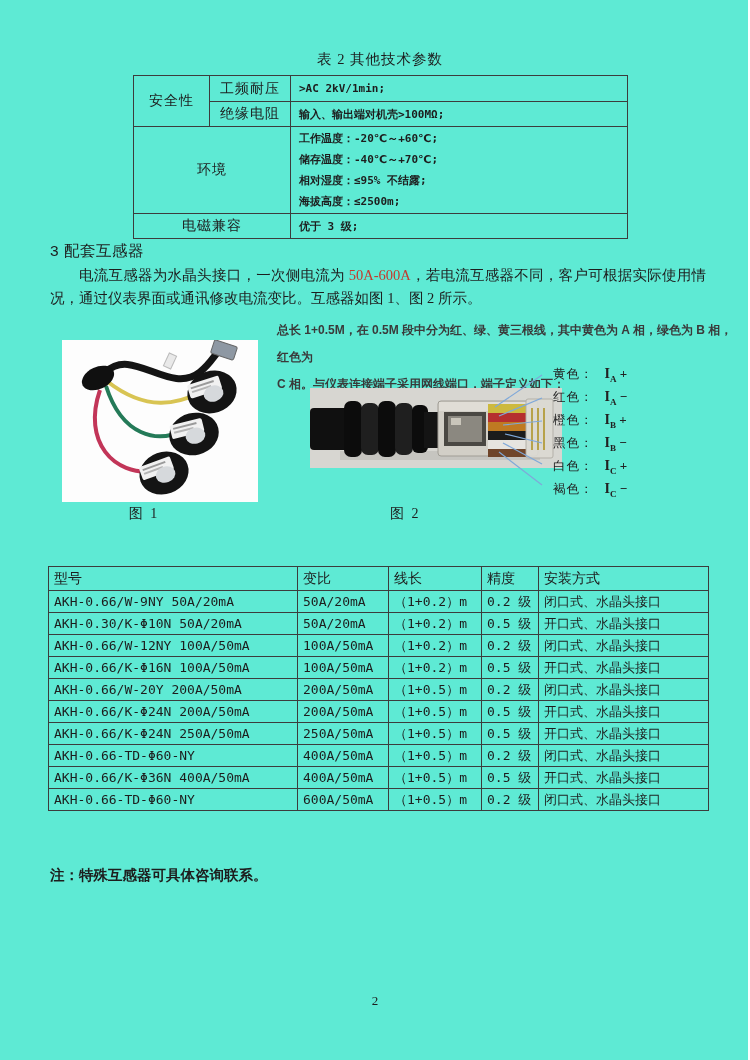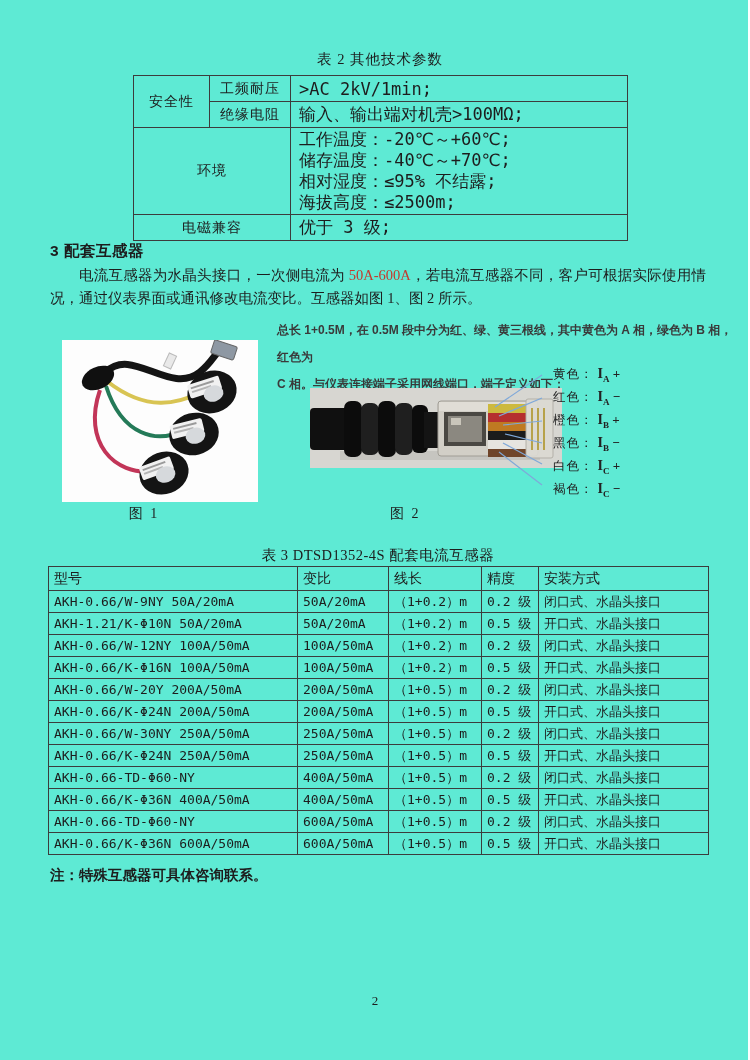--- a/index.html
+++ b/index.html
@@ -6,41 +6,41 @@
   .page{position:relative;width:748px;height:1060px;background:#5eead4;overflow:hidden;
         font-family:"Liberation Serif","DejaVu Serif",serif;color:#1d1d1d;}
   .abs{position:absolute;}
 
   
   .t2-title{left:133px;top:50px;width:494px;text-align:center;font-size:14.5px;letter-spacing:1px;}
   table{border-collapse:collapse;table-layout:fixed;}
   .t2{left:133px;top:75px;width:494px;font-size:14px;}
   .t2 td{border:1px solid #3c3c3c;padding:0;}
   .t2 .lbl{text-align:center;letter-spacing:1px;}
-  .t2 .val{padding:1px 8px;font-family:"DejaVu Sans Mono","DejaVu Sans",monospace;font-size:17px;}
+  .t2 .val{padding:1px 8px;font-family:"DejaVu Sans Mono","DejaVu Sans",monospace;font-size:11px;font-weight:bold;}
   .t2 .env-lines div{line-height:21px;}
 
   
-  .sec-head{left:50px;top:241px;font-size:15.5px;font-weight:bold;
+  .sec-head{left:50px;top:241px;font-size:15.5px;font-weight:normal;
             font-family:"Liberation Sans","DejaVu Sans",sans-serif;letter-spacing:.5px;}
   .para{left:50px;top:264px;width:656px;font-size:14.5px;line-height:23px;text-indent:2em;text-align:justify;}
 
   
   .fig-note{left:277px;top:317px;width:462px;font-family:"Liberation Sans","DejaVu Sans",sans-serif;
             font-size:12px;font-weight:600;color:#3a3a3a;line-height:27px;}
   .fig1{left:62px;top:340px;}
   .fig2{left:310px;top:388px;}
   .leaders{left:270px;top:360px;pointer-events:none;}
   .caption{font-size:14px;letter-spacing:2px;}
   .cap1{left:62px;top:505px;width:164px;text-align:center;}
   .cap2{left:390px;top:505px;width:80px;text-align:left;}
   .pins{left:544px;top:366px;}
   .pin-row{height:17px;margin-bottom:6px;white-space:nowrap;font-size:12.5px;color:#222;}
   .pin-color{letter-spacing:1px;margin-right:4px;margin-left:9px;}
-  .pin-sym{font-weight:bold;font-size:14px;font-family:"Liberation Serif",serif;}
+  .pin-sym{font-weight:bold;font-size:14px;font-family:"Liberation Serif",serif;margin-left:7px;}
   .pin-sym sub{font-size:9px;font-weight:bold;}
   .pin-sign{font-weight:bold;font-size:13px;}
 
   
   .t3-title{left:48px;top:546px;width:660px;text-align:center;font-size:14.5px;letter-spacing:.5px;}
   .t3{left:48px;top:566px;width:660px;font-size:13px;
       font-family:"DejaVu Sans Mono","DejaVu Sans",monospace;}
   .t3 th,.t3 td{border:1px solid #3c3c3c;padding:0 5px;text-align:left;white-space:nowrap;overflow:hidden;}
   .t3 th{font-weight:normal;font-size:14px;height:23px;font-family:"Liberation Serif","DejaVu Serif",serif;}
   .t3 td{height:21px;}
@@ -177,21 +177,20 @@
       <div class="pin-row"><span class="pin-color">红色：</span><span class="pin-sym">I<sub>A</sub></span><span class="pin-sign"> −</span></div>
       <div class="pin-row"><span class="pin-color">橙色：</span><span class="pin-sym">I<sub>B</sub></span><span class="pin-sign"> +</span></div>
       <div class="pin-row"><span class="pin-color">黑色：</span><span class="pin-sym">I<sub>B</sub></span><span class="pin-sign"> −</span></div>
       <div class="pin-row"><span class="pin-color">白色：</span><span class="pin-sym">I<sub>C</sub></span><span class="pin-sign"> +</span></div>
       <div class="pin-row"><span class="pin-color">褐色：</span><span class="pin-sym">I<sub>C</sub></span><span class="pin-sign"> −</span></div>
     </div>
 
   <div class="abs caption cap1">图 1</div>
   <div class="abs caption cap2">图 2</div>
 
-  <div class="abs t3-title">表 3 DTSD1352-4S 配套电流互感器</div>
   <table class="abs t3">
     <colgroup>
       <col style="width:249px">
         <col style="width:91px">
         <col style="width:93px">
         <col style="width:57px">
         <col style="width:170px">
     </colgroup>
     <thead>
       <tr>
@@ -204,21 +203,21 @@
     </thead>
     <tbody>
         <tr>
           <td>AKH-0.66/W-9NY 50A/20mA</td>
           <td>50A/20mA</td>
           <td>（1+0.2）m</td>
           <td>0.2 级</td>
           <td>闭口式、水晶头接口</td>
         </tr>
         <tr>
-          <td>AKH-1.21/K-Φ10N 50A/20mA</td>
+          <td>AKH-0.30/K-Φ10N 50A/20mA</td>
           <td>50A/20mA</td>
           <td>（1+0.2）m</td>
           <td>0.5 级</td>
           <td>开口式、水晶头接口</td>
         </tr>
         <tr>
           <td>AKH-0.66/W-12NY 100A/50mA</td>
           <td>100A/50mA</td>
           <td>（1+0.2）m</td>
           <td>0.2 级</td>
@@ -239,27 +238,20 @@
           <td>闭口式、水晶头接口</td>
         </tr>
         <tr>
           <td>AKH-0.66/K-Φ24N 200A/50mA</td>
           <td>200A/50mA</td>
           <td>（1+0.5）m</td>
           <td>0.5 级</td>
           <td>开口式、水晶头接口</td>
         </tr>
         <tr>
-          <td>AKH-0.66/W-30NY 250A/50mA</td>
-          <td>250A/50mA</td>
-          <td>（1+0.5）m</td>
-          <td>0.2 级</td>
-          <td>闭口式、水晶头接口</td>
-        </tr>
-        <tr>
           <td>AKH-0.66/K-Φ24N 250A/50mA</td>
           <td>250A/50mA</td>
           <td>（1+0.5）m</td>
           <td>0.5 级</td>
           <td>开口式、水晶头接口</td>
         </tr>
         <tr>
           <td>AKH-0.66-TD-Φ60-NY</td>
           <td>400A/50mA</td>
           <td>（1+0.5）m</td>
@@ -272,26 +264,19 @@
           <td>（1+0.5）m</td>
           <td>0.5 级</td>
           <td>开口式、水晶头接口</td>
         </tr>
         <tr>
           <td>AKH-0.66-TD-Φ60-NY</td>
           <td>600A/50mA</td>
           <td>（1+0.5）m</td>
           <td>0.2 级</td>
           <td>闭口式、水晶头接口</td>
-        </tr>
-        <tr>
-          <td>AKH-0.66/K-Φ36N 600A/50mA</td>
-          <td>600A/50mA</td>
-          <td>（1+0.5）m</td>
-          <td>0.5 级</td>
-          <td>开口式、水晶头接口</td>
         </tr>
       </tbody>
   </table>
 
   <div class="abs note">注：特殊互感器可具体咨询联系。</div>
   <div class="abs pageno">2</div>
 </div>
 
 </body></html>

